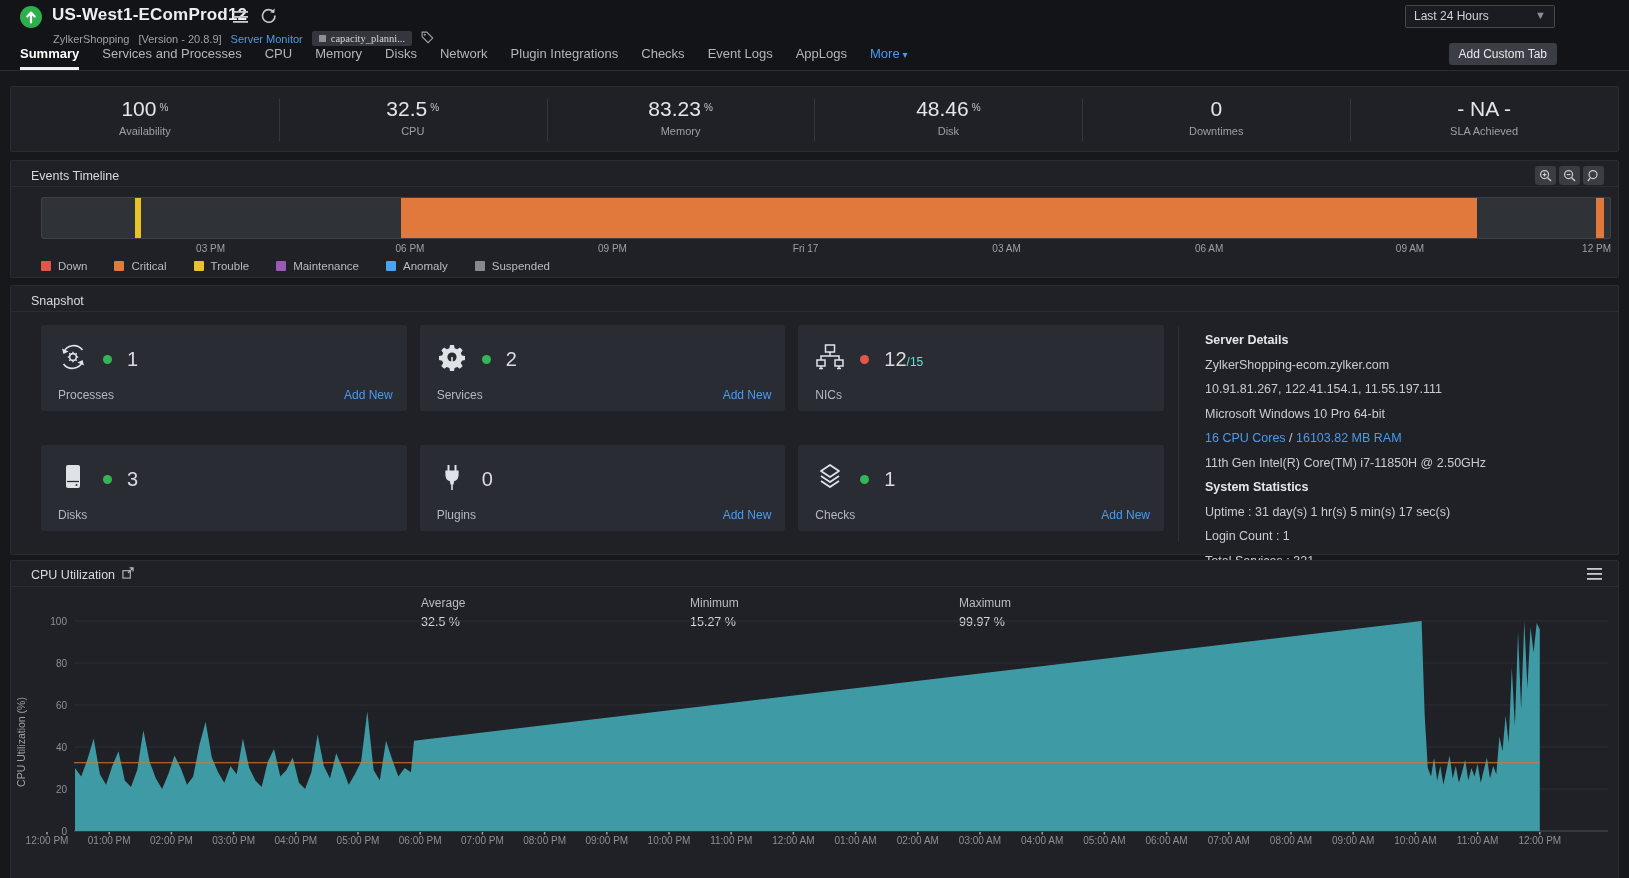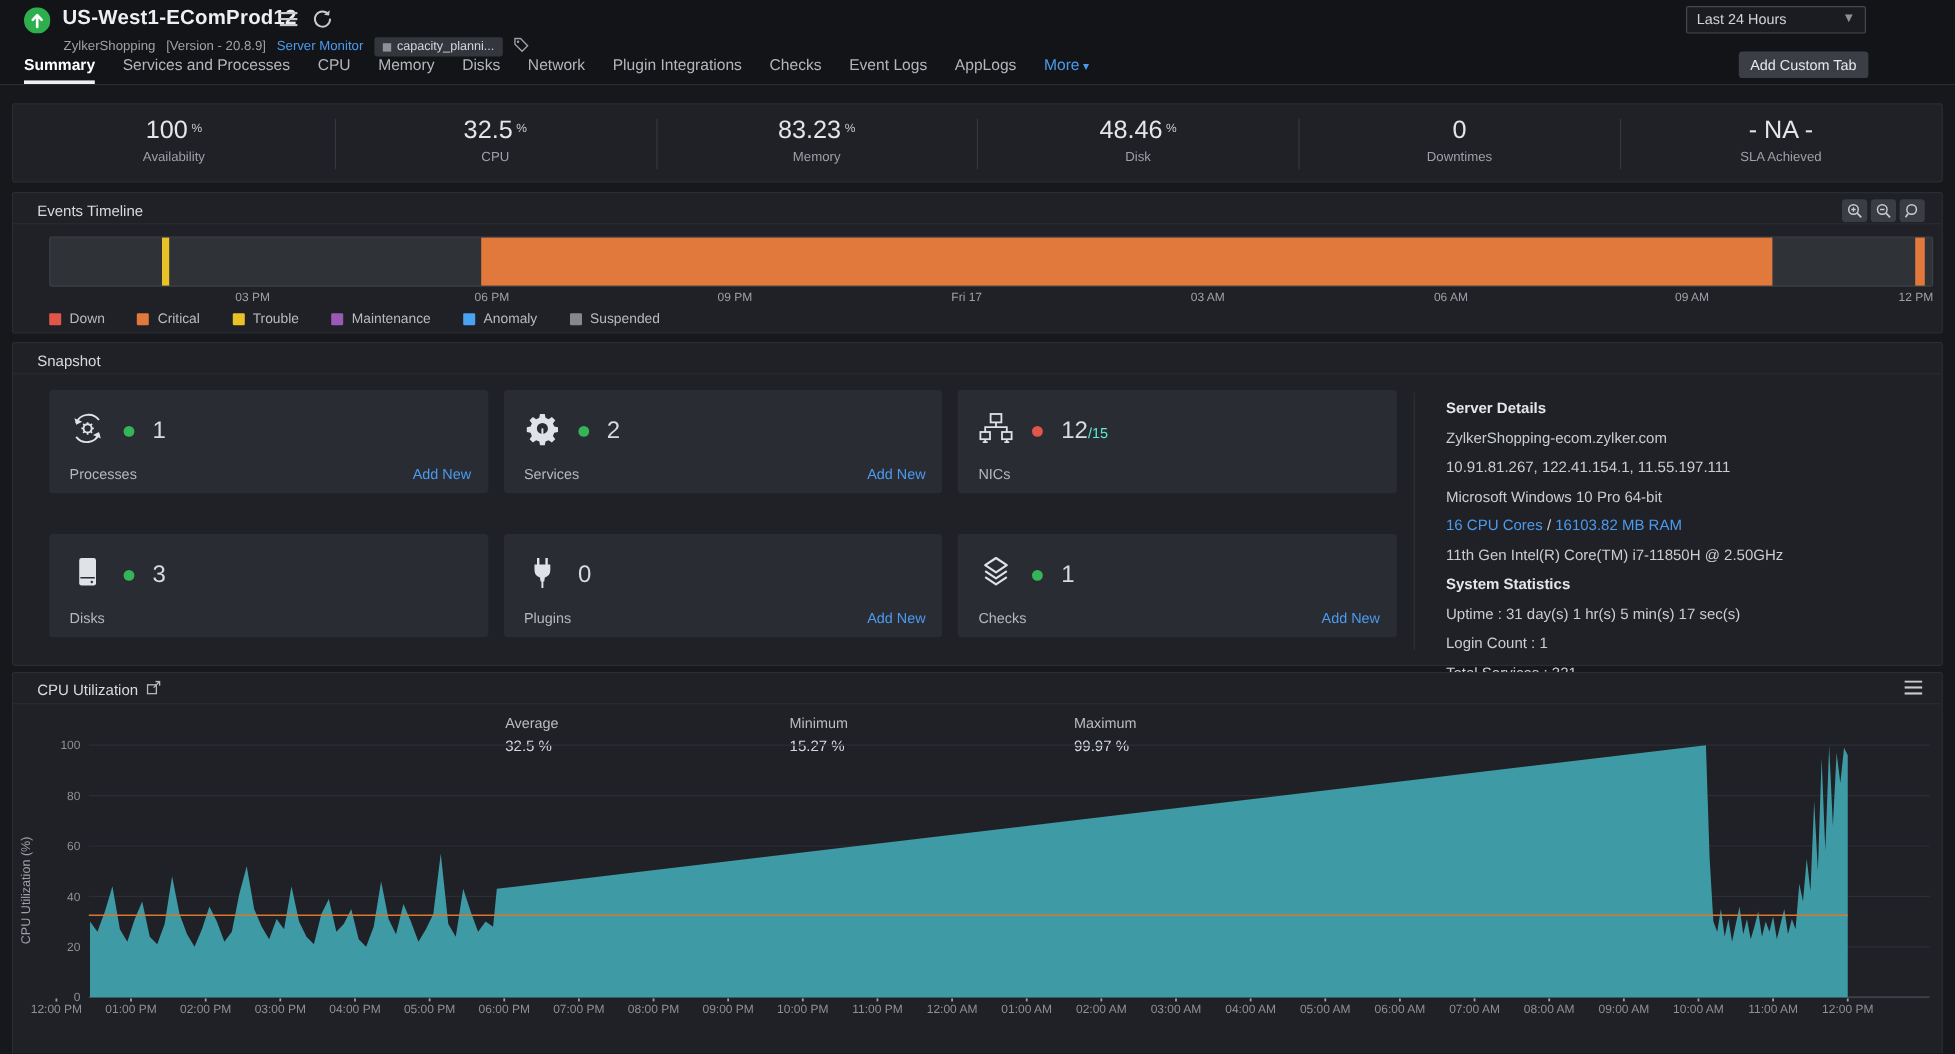--- a/index.html
+++ b/index.html
@@ -9,21 +9,21 @@
 
   
   .topbar { position:absolute; top:0; left:0; right:0; height:71px; background:#131418; border-bottom:1px solid #2b2d33; }
   .status-badge { position:absolute; left:20px; top:6px; width:22px; height:22px; }
   .mon-title { position:absolute; left:52px; top:5px; font-size:17px; font-weight:bold; color:#eceef0; letter-spacing:.2px; }
   .ico-btn { position:absolute; cursor:pointer; color:#c7cace; }
   .hamb { left:233px; top:10px; }
   .refr { left:260px; top:7px; }
   .crumbs { position:absolute; left:53px; top:31px; display:flex; align-items:center; gap:9px; font-size:11px; color:#9ea1a6;text-align:center; }
   .crumb-link { color:#4c9aee; cursor:pointer; }
-  .chip { display:flex; align-items:center; gap:5px; background:#33363c; border-radius:2px; padding:2px 7px; color:#d3d5d9; font-size:10.5px; cursor:pointer; }
+  .chip { display:flex; align-items:center; gap:5px; background:#33363c; border-radius:2px; padding:2px 7px; color:#d3d5d9; font-size:10.5px; cursor:pointer;font-family:Liberation Serif, serif; }
   .chip i { width:7px; height:7px; background:#8d9095; display:inline-block; }
   .timerange { position:absolute; right:74px; top:5px; width:150px; height:23px; border:1px solid #45484e; border-radius:2px; font-size:12px; color:#d2d4d8; padding:3px 8px; cursor:pointer; background:#1b1c21; }
   .timerange .caret { position:absolute; right:8px; top:3px; color:#8d9095; font-size:11px; }
   .addtab { position:absolute; right:72px; top:43px; height:22px; background:#3b3e44; border-radius:3px; font-size:12px; color:#e6e8eb; padding:4px 10px; cursor:pointer; }
   .tabbar { position:absolute; left:0; bottom:0; right:0; height:24px; display:flex; gap:23px; padding-left:20px; }
   .tab { font-size:13px; color:#b3b6bb; cursor:pointer; white-space:nowrap; padding-bottom:6px; }
   .tab.active { color:#ffffff; font-weight:bold; border-bottom:3px solid #eff0f2; }
   .tab.more { color:#4c9aee; }
   .tab .caret { font-size:10px; }
 
@@ -68,21 +68,21 @@
   .card-lbl { font-size:12px; color:#b5b8bd; }
   .addnew { font-size:12px; color:#4c9aee; cursor:pointer; }
   .details { width:440px; border-left:1px solid #2e3136; margin:14px 0 12px; padding:6px 16px 0 26px; font-size:12.5px; color:#c9ccd1; }
   .details .row { margin-bottom:10.5px; white-space:nowrap; }
   .details .hd { font-weight:bold; color:#e4e6ea; }
   .details .blue { color:#4c9aee; cursor:pointer; }
 
   
   .cpu-head { height:26px; line-height:26px; padding:2px 20px 0; font-size:12.5px; color:#d8dade; border-bottom:1px solid #2a2c31; display:flex; align-items:center; gap:7px; }
   .cpu-menu { position:absolute; right:16px; top:6px; cursor:pointer; }
-  .cpu-stats { position:absolute; top:35px; left:410px; display:flex; }
+  .cpu-stats { position:absolute; top:35px; left:410px; display:flex;gap:32px; }
   .cstat { width:237px; }
   .cstat .cl { font-size:12px; color:#b9bcc1; }
   .cstat .cv { font-size:12.5px; color:#d6d9dd; margin-top:5px; }
   .chart-wrap { position:absolute; top:51px; left:0; width:1609px; height:266px; }
   svg text { font-family:"Liberation Sans","DejaVu Sans",sans-serif; }
 </style>
 </head>
 <body>
 
 <div id="app">

